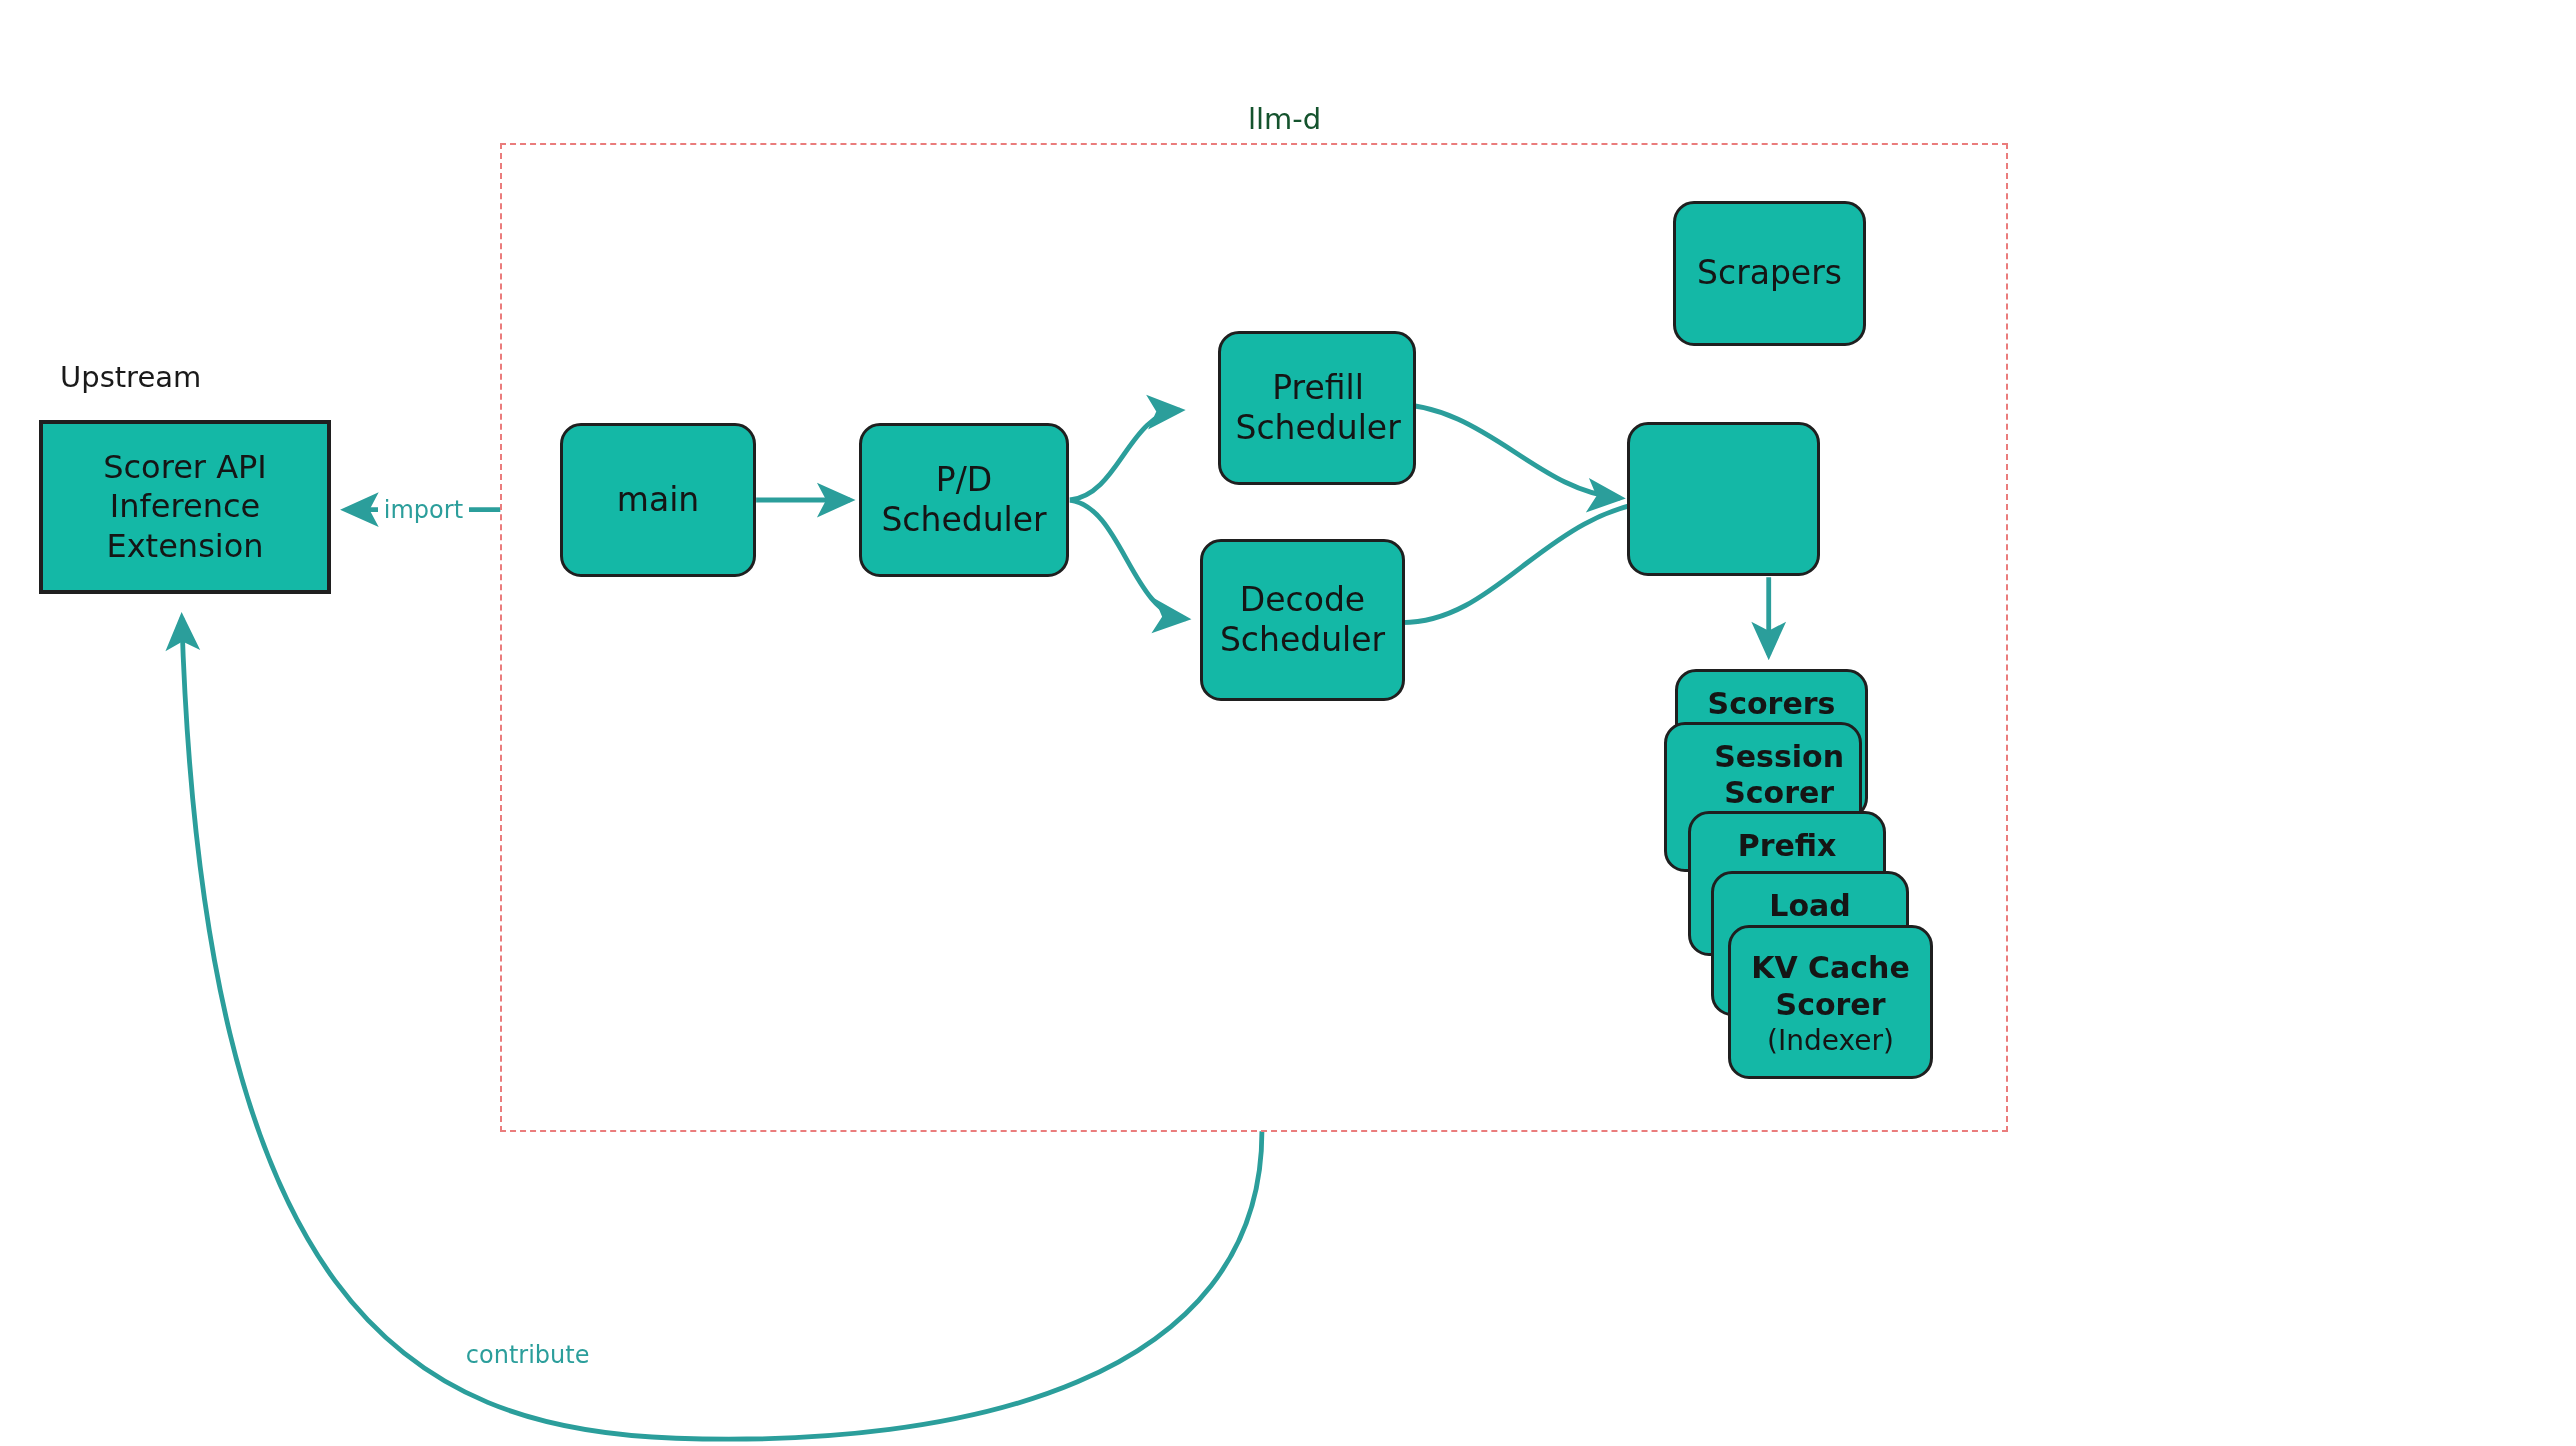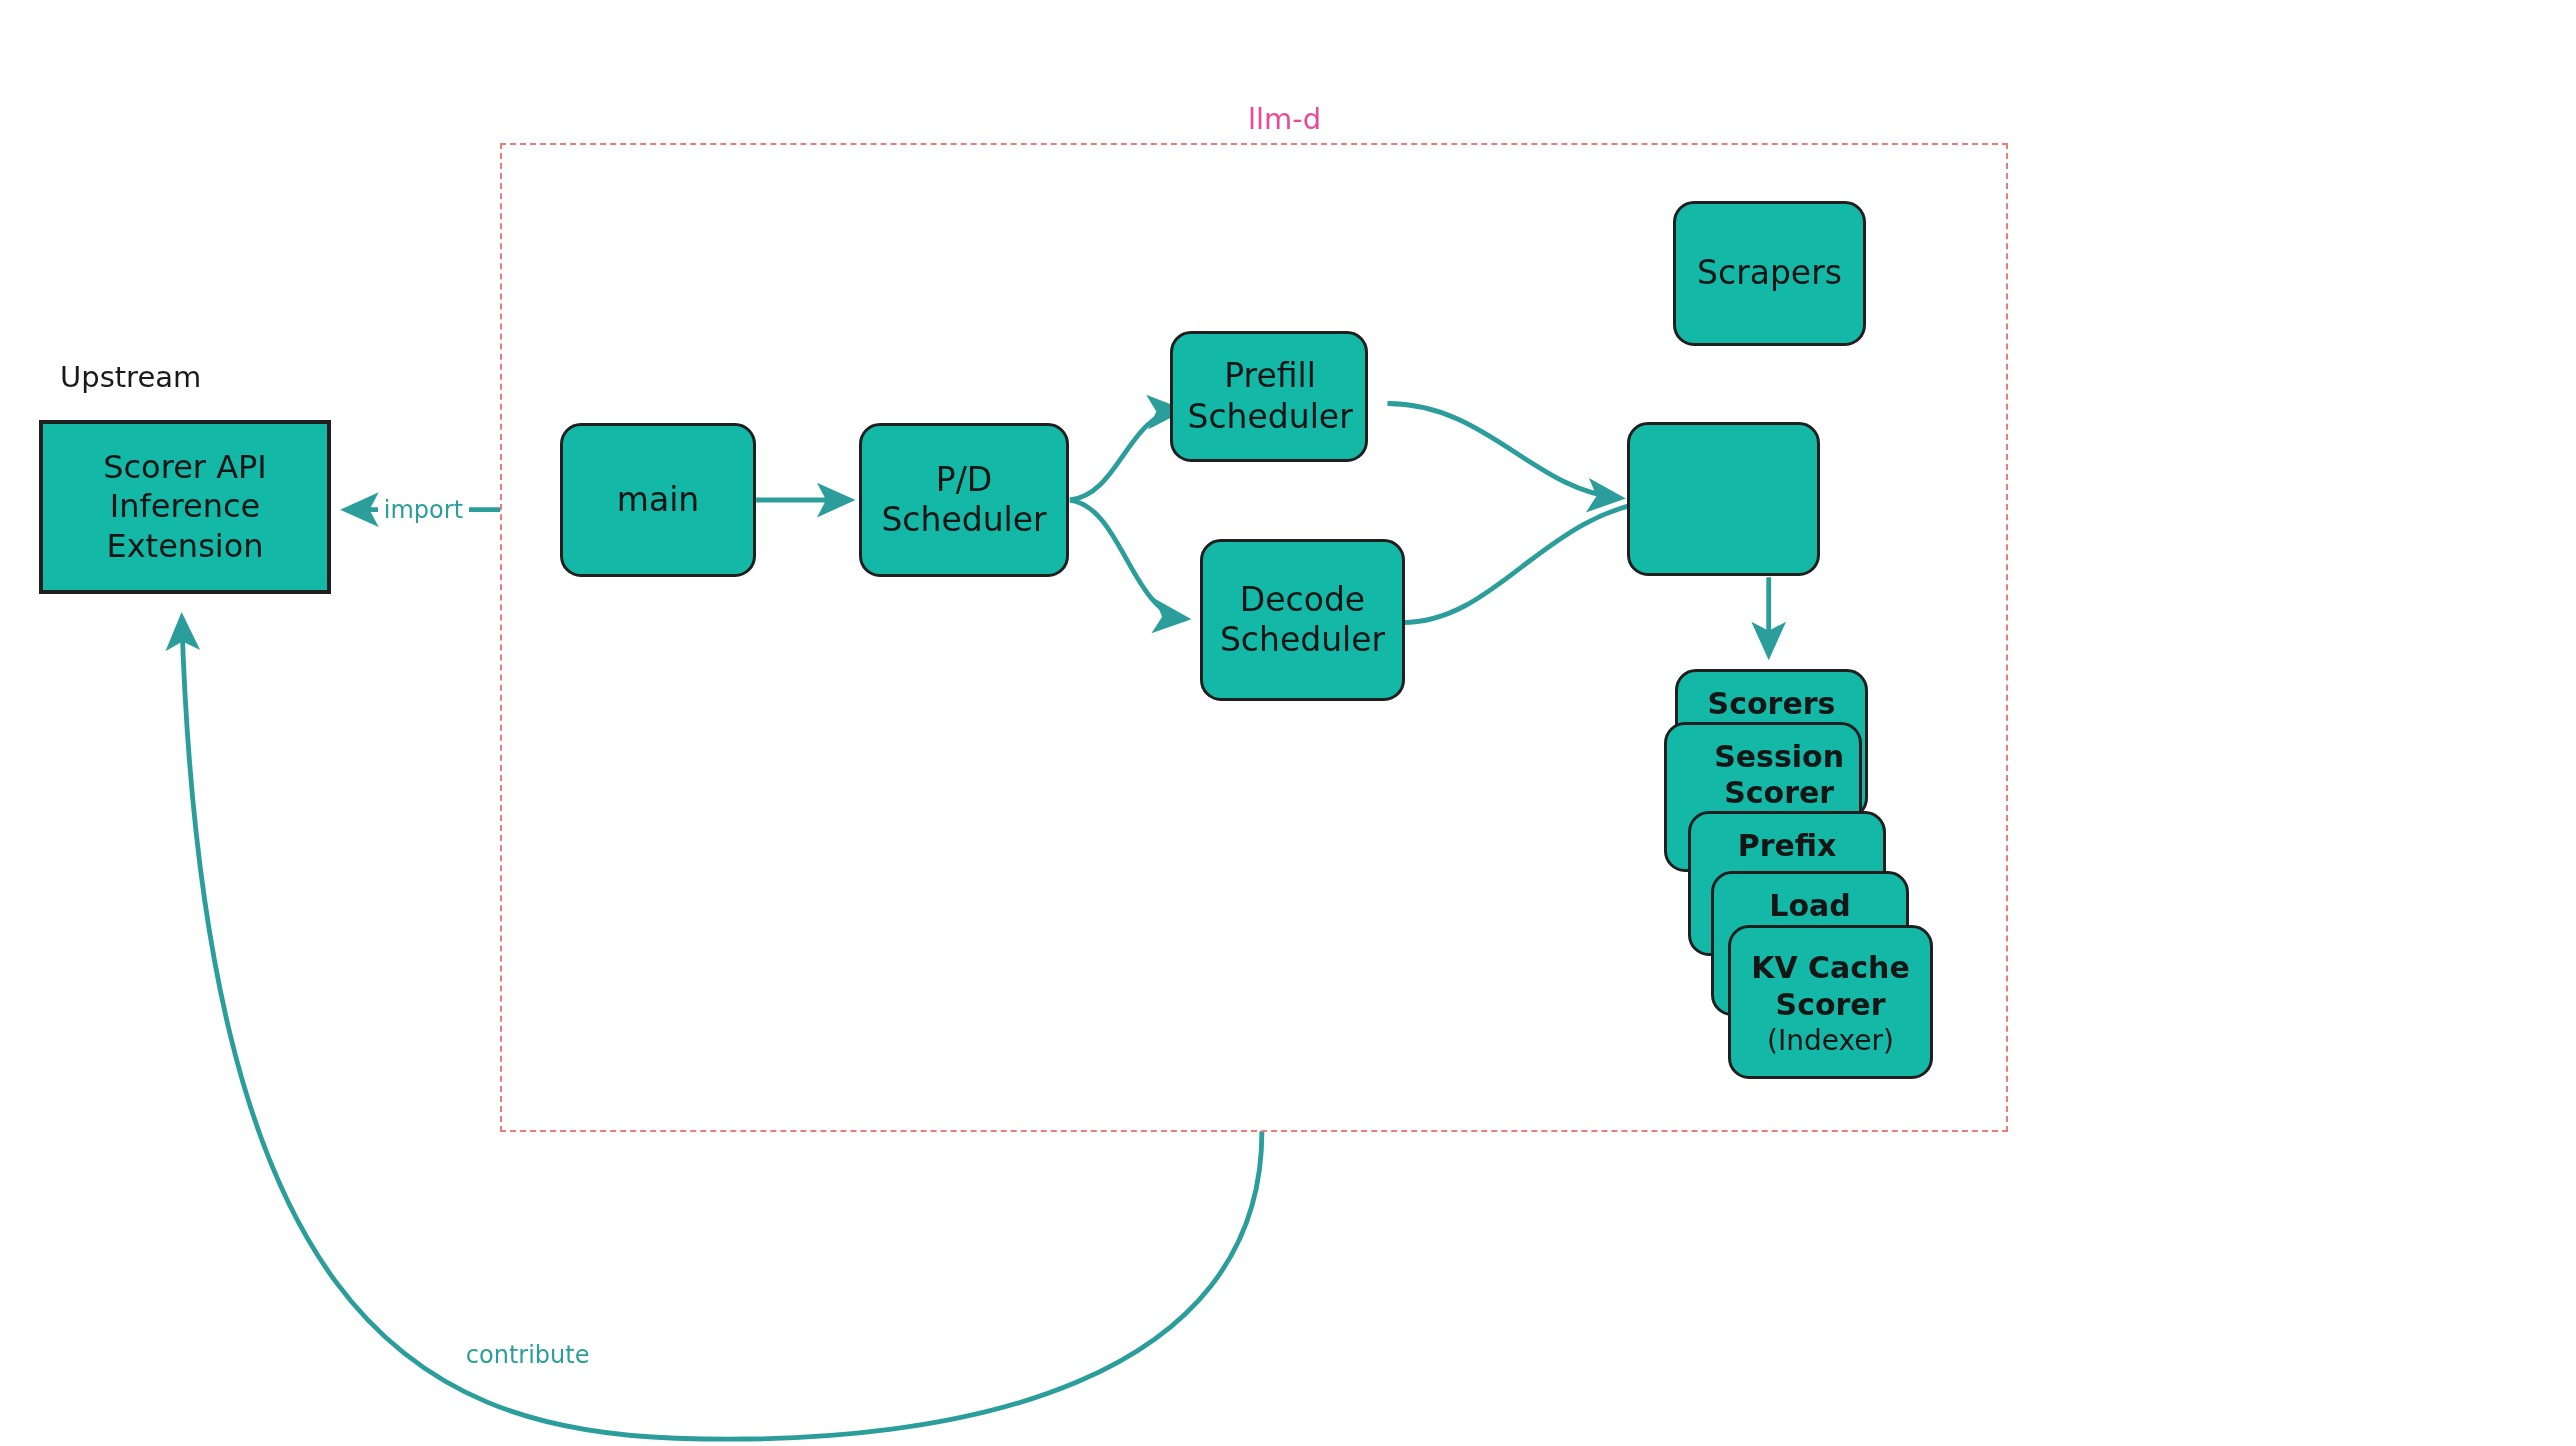--- a/index.html
+++ b/index.html
@@ -29,21 +29,21 @@
   
   .group-box {
     position: absolute;
     border: 2.9px dashed #ea7c7c;
     box-sizing: border-box;
     background: transparent;
   }
   .group-label {
     position: absolute;
     font-size: 29px;
-    color: #ec4899;
+    color: #14532d;
     white-space: nowrap;
     text-align: center;
     line-height: 1.1;
   }
   .section-label {
     position: absolute;
     font-size: 29px;
     color: #1a1a1a;
     white-space: nowrap;
     line-height: 1.1;
@@ -135,21 +135,21 @@
 
   <div class="node" style="left:560px; top:423px; width:196px; height:154px;">
     <span>main</span>
   </div>
 
   <div class="node" style="left:859px; top:423px; width:210px; height:154px;">
     <span>P/D</span>
     <span>Scheduler</span>
   </div>
 
-  <div class="node" style="left:1170px; top:331px; width:198px; height:131px;padding-left:8px;">
+  <div class="node" style="left:1218px; top:331px; width:198px; height:154px;padding-left:8px;">
     <span>Prefill</span>
     <span>Scheduler</span>
   </div>
 
   <div class="node" style="left:1200px; top:539px; width:205px; height:162px;">
     <span>Decode</span>
     <span>Scheduler</span>
   </div>
 
   <div class="node" style="left:1673px; top:201px; width:193px; height:145px;">

